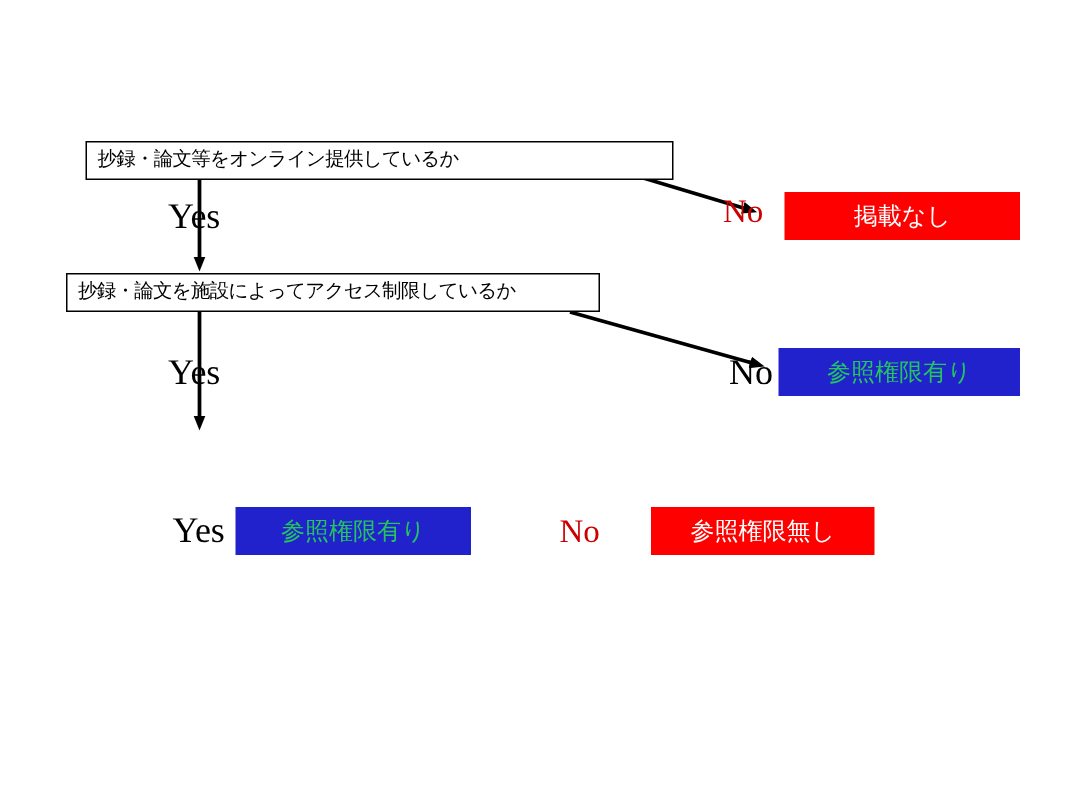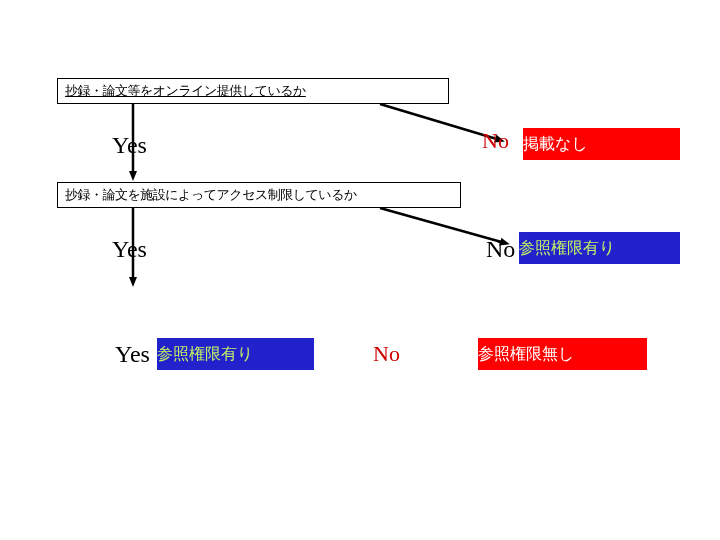--- a/index.html
+++ b/index.html
@@ -26,22 +26,22 @@
     color: #000000;
     font-family: "DejaVu Sans", sans-serif;
     font-size: 13px;
     line-height: 1.1;
     display: flex;
     align-items: center;
     padding-left: 7px;
     white-space: nowrap;
     letter-spacing: -0.5px;
   }
-  .q1 { left: 57px;  top: 78px;  width: 392px; height: 26px; text-decoration: underline; }
-  .q2 { left: 57px;  top: 182px; width: 404px; height: 26px; }
+  .q1 { left: 57px;  top: 94px;  width: 392px; height: 26px; }
+  .q2 { left: 44px;  top: 182px; width: 356px; height: 26px; }
   .q3 { left: 57px;  top: 288px; width: 392px; height: 26px; }
 
   .label {
     position: absolute;
     font-family: "Liberation Serif", serif;
     font-size: 24px;
     color: #000000;
     white-space: nowrap;
   }
   .label.red {
@@ -52,39 +52,39 @@
   .lbl-yes2 { left: 112px; top: 236px; }
   .lbl-no2  { left: 486px; top: 236px; }
   .lbl-yes3 { left: 115px; top: 341px; }
   .lbl-no3  { left: 373px; top: 341px; font-size: 22px; }
 
   .result {
     position: absolute;
     box-sizing: border-box;
     display: flex;
     align-items: center;
-    justify-content: flex-start;
+    justify-content: center;
     font-family: "DejaVu Sans", sans-serif;
     font-size: 16px;
     font-weight: normal;
     white-space: nowrap;
     letter-spacing: 0px;
   }
   .r-red {
     background: #ff0000;
     color: #ffffff;
   }
   .r-blue {
     background: #2222cc;
-    color: #bef264;
+    color: #22c55e;
   }
   .res1 { left: 523px; top: 128px; width: 157px; height: 32px; }
   .res2 { left: 519px; top: 232px; width: 161px; height: 32px; }
   .res3 { left: 157px; top: 338px; width: 157px; height: 32px; }
-  .res4 { left: 434px; top: 338px; width: 169px; height: 32px; margin-left: 44px; }
+  .res4 { left: 434px; top: 338px; width: 149px; height: 32px; }
 
   svg.arrows {
     position: absolute;
     left: 0;
     top: 0;
     width: 720px;
     height: 540px;
     pointer-events: none;
   }
 </style>

